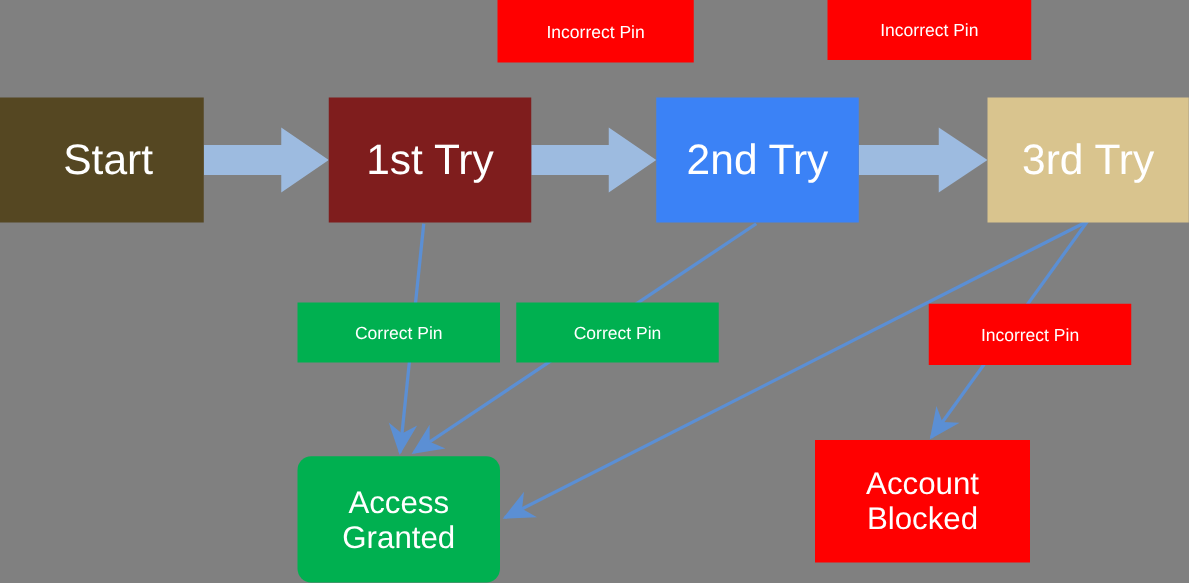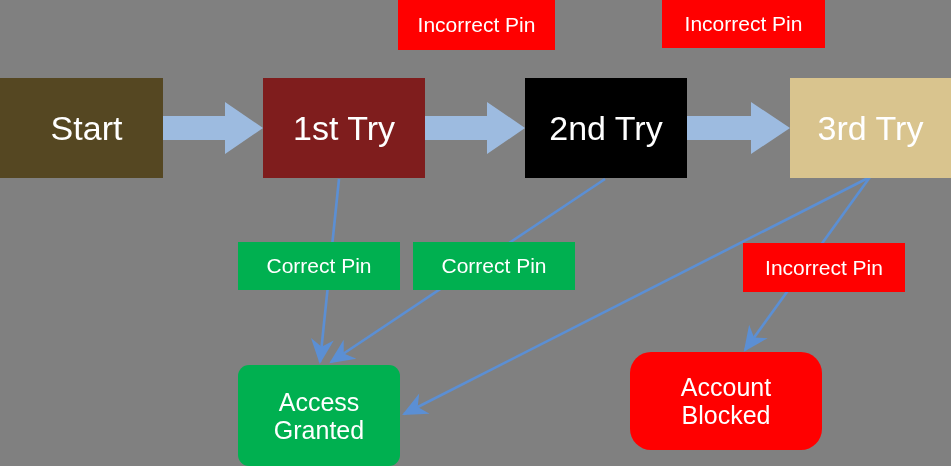--- a/index.html
+++ b/index.html
@@ -24,35 +24,35 @@
     z-index:3;
   }
   .stage{font-size:34px;}
   .terminal{font-size:25px;}
   .label{
     position:absolute;
     display:flex;
     align-items:center;
     justify-content:center;
     color:#FFFFFF;
-    font-size:21px;
+    font-size:14px;
     box-sizing:border-box;
     z-index:4;
     white-space:nowrap;
   }
 
   
   #node-start   {left:0px;   top:78px; width:163px; height:100px;}
   #node-try1    {left:263px; top:78px; width:162px; height:100px;}
   #node-try2    {left:525px; top:78px; width:162px; height:100px;}
   #node-try3    {left:790px; top:78px; width:161px; height:100px;}
 
   
   #node-granted {left:238px; top:365px; width:162px; height:101px;}
-  #node-blocked {left:630px; top:352px; width:192px; height:98px;border-radius:21px;}
+  #node-blocked {left:652px; top:352px; width:172px; height:98px;}
 
   
   #label-incorrect-1 {left:398px; top:0px;   width:157px; height:50px;}
   #label-incorrect-2 {left:662px; top:0px;   width:163px; height:48px;}
   #label-correct-1   {left:238px; top:242px; width:162px; height:48px;}
   #label-correct-2   {left:413px; top:242px; width:162px; height:48px;}
   #label-incorrect-3 {left:743px; top:243px; width:162px; height:49px;}
 
   .block-arrow{position:absolute;z-index:2;}
   svg{display:block;}
@@ -91,21 +91,21 @@
 <div class="block-arrow" style="left:687px;top:100px;width:103px;height:56px;">
   <svg width="103" height="56" viewBox="0 0 103 56">
     <polygon points="0,16 64,16 64,2 103,28 64,54 64,40 0,40" fill="#9DBBE0"></polygon>
   </svg>
 </div>
 
 <div class="node stage" id="node-start" style="background: rgb(85, 71, 34); padding-left: 10px;">Start</div>
 
 <div class="node stage" id="node-try1" style="background: #7f1d1d;">1st Try</div>
 
-<div class="node stage" id="node-try2" style="background: #000000;">2nd Try</div>
+<div class="node stage" id="node-try2" style="background: #3b82f6;">2nd Try</div>
 
 <div class="node stage" id="node-try3" style="background: rgb(217, 196, 142);">3rd Try</div>
 
 <div class="node terminal" id="node-granted" style="background: rgb(0, 176, 80); border-radius: 11px;">Access<br>Granted</div>
 
 <div class="node terminal" id="node-blocked" style="background: rgb(255, 0, 0);">Account<br>Blocked</div>
 
 <div class="label" id="label-incorrect-1" style="background: rgb(255, 0, 0);">Incorrect Pin</div>
 
 <div class="label" id="label-incorrect-2" style="background: rgb(255, 0, 0);">Incorrect Pin</div>

